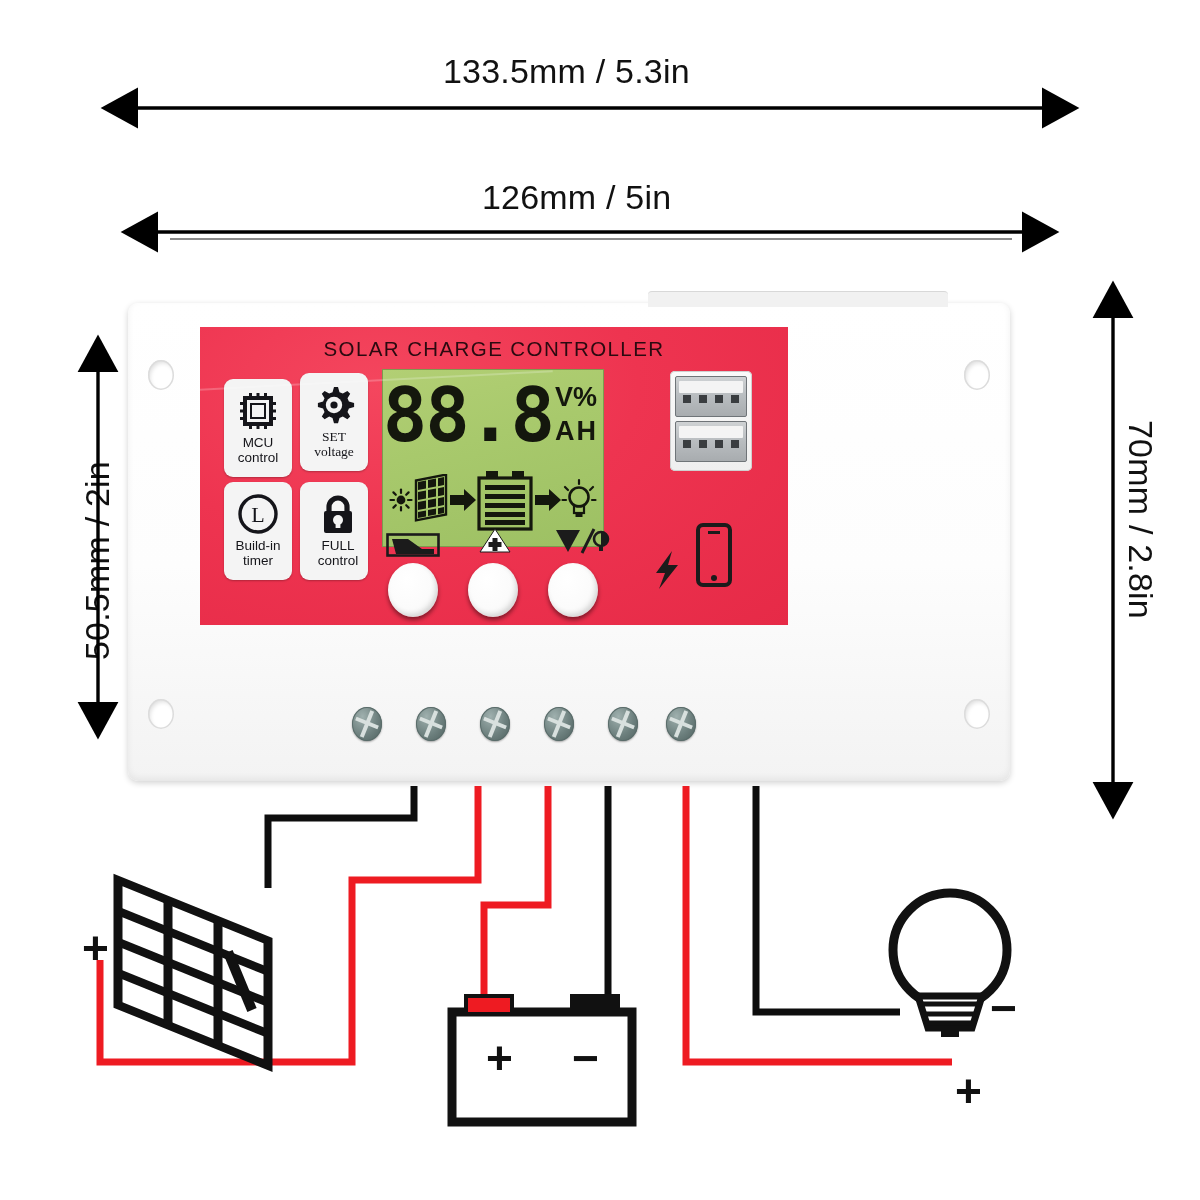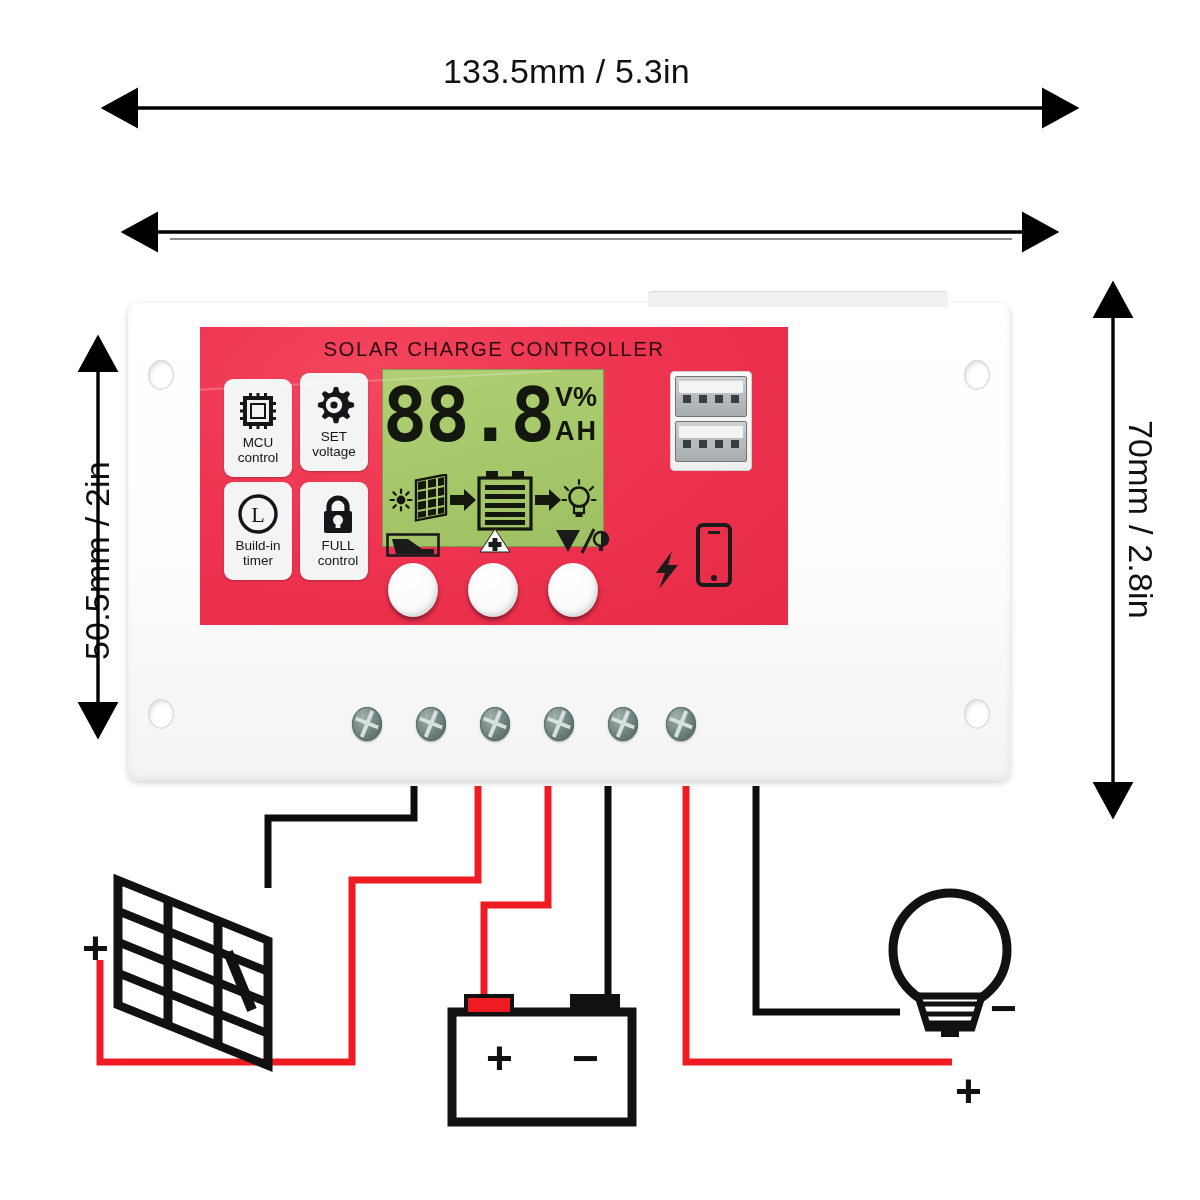--- a/index.html
+++ b/index.html
@@ -76,21 +76,21 @@
     box-shadow: 0 1px 2px rgba(0,0,0,0.25);
     display:flex; flex-direction:column; align-items:center;
     justify-content:flex-start; padding-top:7px;
   }
   .badge .bicon { height:50px; display:flex; align-items:center; justify-content:center; }
   .badge .btext {
     font-size: 13.5px; line-height:14.5px; color:#15151a; text-align:center;
     font-weight:500;
   }
   .bg-mcu   { left: 24px;  top: 52px; }
-  .bg-set   { left: 100px; top: 46px; }
+  .bg-set   { left: 100px; top: 46px; font-family: Liberation Serif, serif; }
   .bg-timer { left: 24px;  top: 155px; }
   .bg-full  { left: 100px; top: 155px; padding-left: 8px; }
 
   
   .lcd {
     position:absolute; left:182px; top:42px; width:222px; height:178px;
     background: linear-gradient(165deg,#b2cf74 0%, #a8c96c 40%, #9dc063 100%);
     border: 1px solid #7d9b4e;
   }
   .lcd-digits {
@@ -174,20 +174,21 @@
 
   .sym { position:absolute; font-size:46px; font-weight:700; color:#111; line-height:1; }
 </style>
 </head>
 <body>
 
 <div id="stage">
 
   <div class="abs dim-label" style="left:443px; top:52px;">133.5mm / 5.3in</div>
 
+  <div class="abs dim-label" style="left:482px; top:178px;">126mm / 5in</div>
 
   <div class="abs dim-label vert-left" style="left:78px; top:660px;">50.5mm / 2in</div>
 
   <div class="abs dim-label vert-right" style="left:1160px; top:420px;">70mm / 2.8in</div>
 
   <div id="device" class="abs">
     <div class="shell"></div>
     <div class="shell-notch"></div>
 
     <div class="mount-hole mh-tl"></div>

